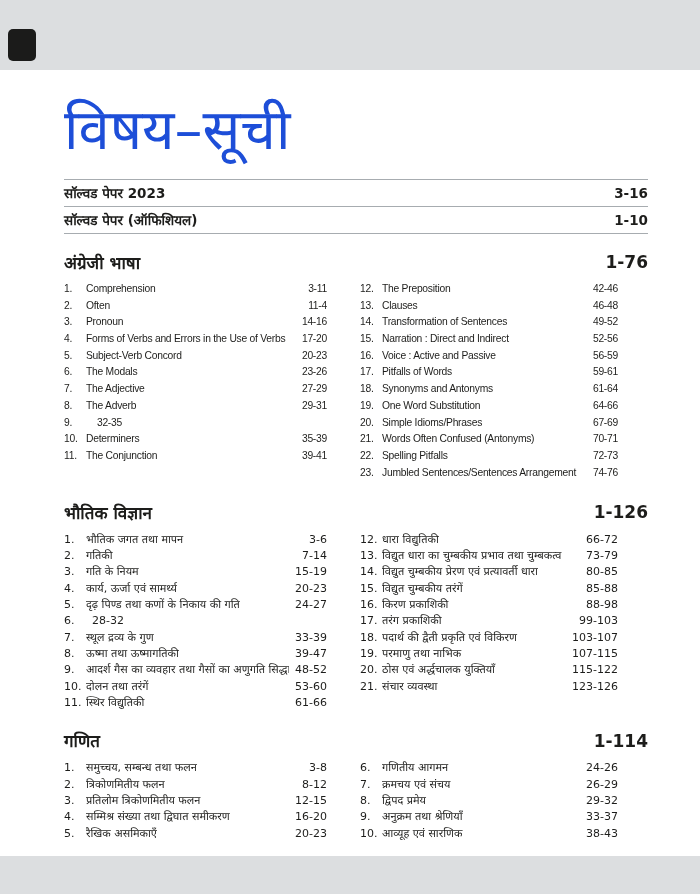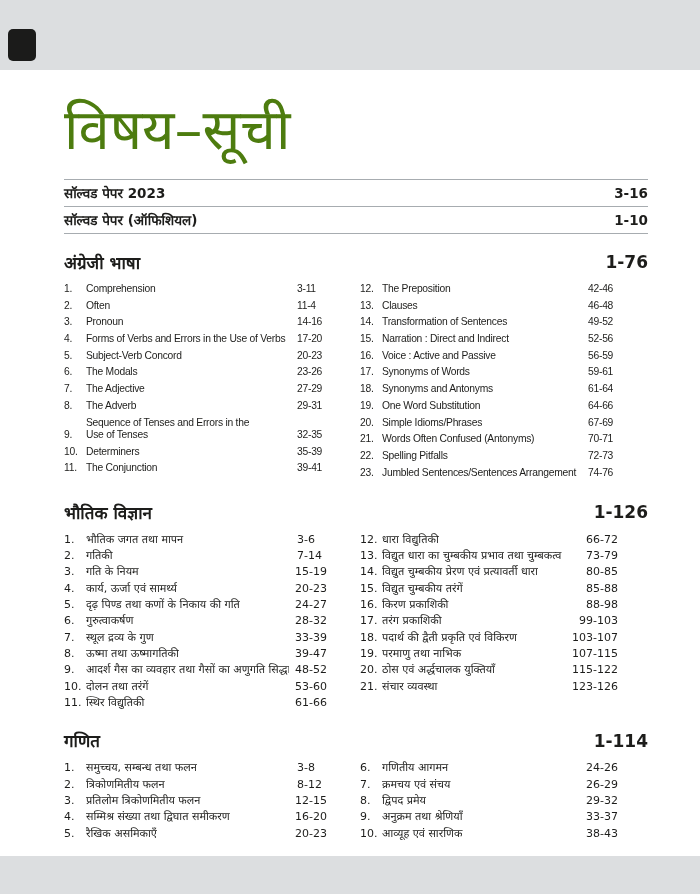--- a/index.html
+++ b/index.html
@@ -5,21 +5,21 @@
   html,body{margin:0;padding:0;background:#ffffff;}
   body{
     width:700px;height:894px;position:relative;overflow:hidden;
     font-family:"DejaVu Sans",sans-serif;color:#1d1d1b;
   }
   .top-band{position:absolute;top:0;left:0;width:700px;height:70px;background:#dcdee0;}
   .corner-tab{position:absolute;left:8px;top:29px;width:28px;height:32px;background:#1b1b1a;border-radius:5px;}
   .bottom-band{position:absolute;left:0;bottom:0;width:700px;height:38px;background:#dcdee0;}
   .content{position:absolute;left:64px;top:94px;width:584px;}
   h1.title{
-    font-size:56px;font-weight:400;line-height:1.3;margin:0 0 12px 0;color:#4d7c0f;
+    font-size:56px;font-weight:400;line-height:1.3;margin:0 0 12px 0;color:#1d4ed8;
   }
   .solved{border-top:1px solid #a7acb0;}
   .solved-row{
     display:flex;justify-content:space-between;align-items:center;
     padding:4px 0;border-bottom:1px solid #a7acb0;
     font-weight:700;font-size:13.5px;text-align:right;
   }
   .sec{margin-top:13px;}
   .sec-h{
     display:flex;justify-content:space-between;align-items:center;
@@ -27,21 +27,21 @@
   }
   .cols{display:flex;}
   .col-left{width:263px;margin-right:33px;}
   .col-right{width:258px;}
   .item{
     display:flex;align-items:flex-start;
     margin-bottom:4.6px;font-size:11px;line-height:1.25;
   }
   .item .num{flex:0 0 22px;}
   .item .t{flex:1 1 auto;overflow:hidden;white-space:nowrap;}
-  .item .pg{flex:0 0 auto;margin-left:6px;min-width:30px;white-space:nowrap;}
+  .item .pg{flex:0 0 auto;margin-left:6px;min-width:30px;text-align:right;white-space:nowrap;}
   
   .sec-0 .item{font-family:"Liberation Sans",sans-serif;font-size:10.3px;letter-spacing:-0.25px;line-height:1.18;}
   
   .sec-1 .item,.sec-2 .item{margin-bottom:2.6px;}
   .item.two-line{align-items:flex-end;}
   .item.two-line .t{white-space:normal;}
 </style>
 </head>
 <body>
 
@@ -113,21 +113,20 @@
   </div>
 
   <div class="item">
     <span class="num">8.</span>
     <span class="t">The Adverb</span>
     <span class="pg">29-31</span>
   </div>
 
   <div class="item two-line">
     <span class="num">9.</span>
-    <span class="t">Sequence of Tenses and Errors in the<br>Use of Tenses</span>
     <span class="pg">32-35</span>
   </div>
 
   <div class="item">
     <span class="num">10.</span>
     <span class="t">Determiners</span>
     <span class="pg">35-39</span>
   </div>
 
   <div class="item">
@@ -162,21 +161,21 @@
   </div>
 
   <div class="item">
     <span class="num">16.</span>
     <span class="t">Voice : Active and Passive</span>
     <span class="pg">56-59</span>
   </div>
 
   <div class="item">
     <span class="num">17.</span>
-    <span class="t">Synonyms of Words</span>
+    <span class="t">Pitfalls of Words</span>
     <span class="pg">59-61</span>
   </div>
 
   <div class="item">
     <span class="num">18.</span>
     <span class="t">Synonyms and Antonyms</span>
     <span class="pg">61-64</span>
   </div>
 
   <div class="item">
@@ -244,21 +243,20 @@
   </div>
 
   <div class="item">
     <span class="num">5.</span>
     <span class="t">दृढ़ पिण्ड तथा कणों के निकाय की गति</span>
     <span class="pg">24-27</span>
   </div>
 
   <div class="item">
     <span class="num">6.</span>
-    <span class="t">गुरुत्वाकर्षण</span>
     <span class="pg">28-32</span>
   </div>
 
   <div class="item">
     <span class="num">7.</span>
     <span class="t">स्थूल द्रव्य के गुण</span>
     <span class="pg">33-39</span>
   </div>
 
   <div class="item">

